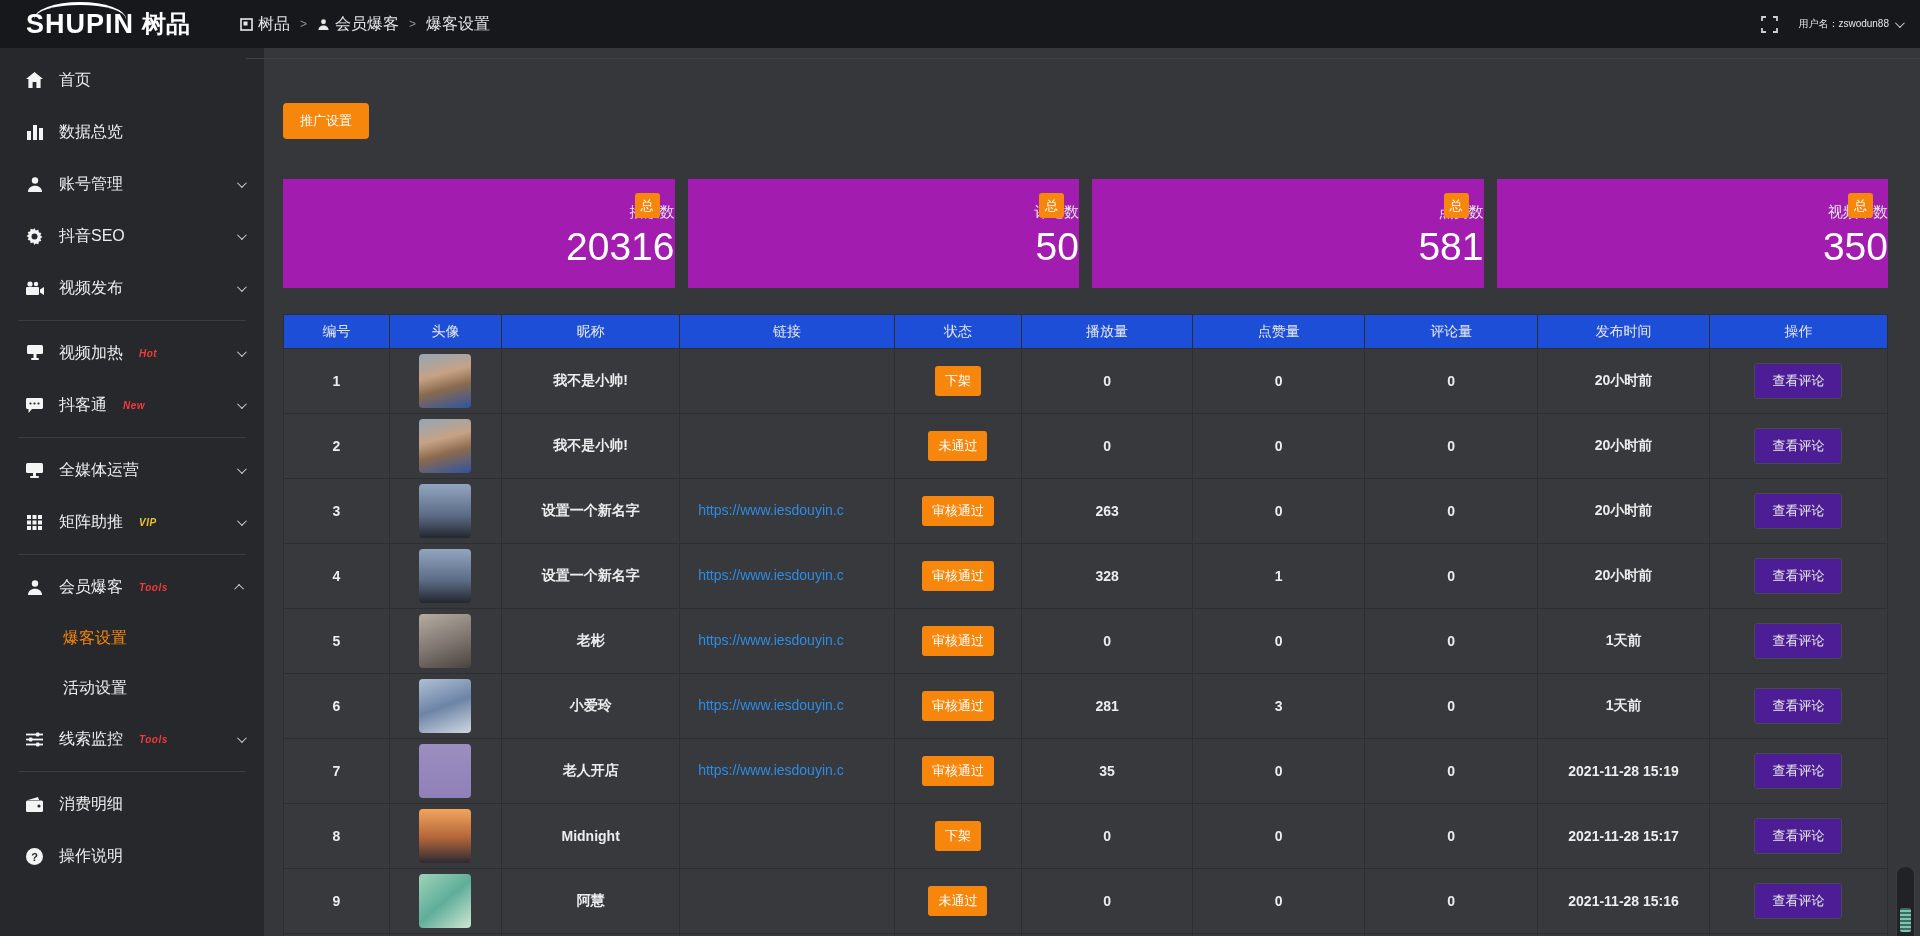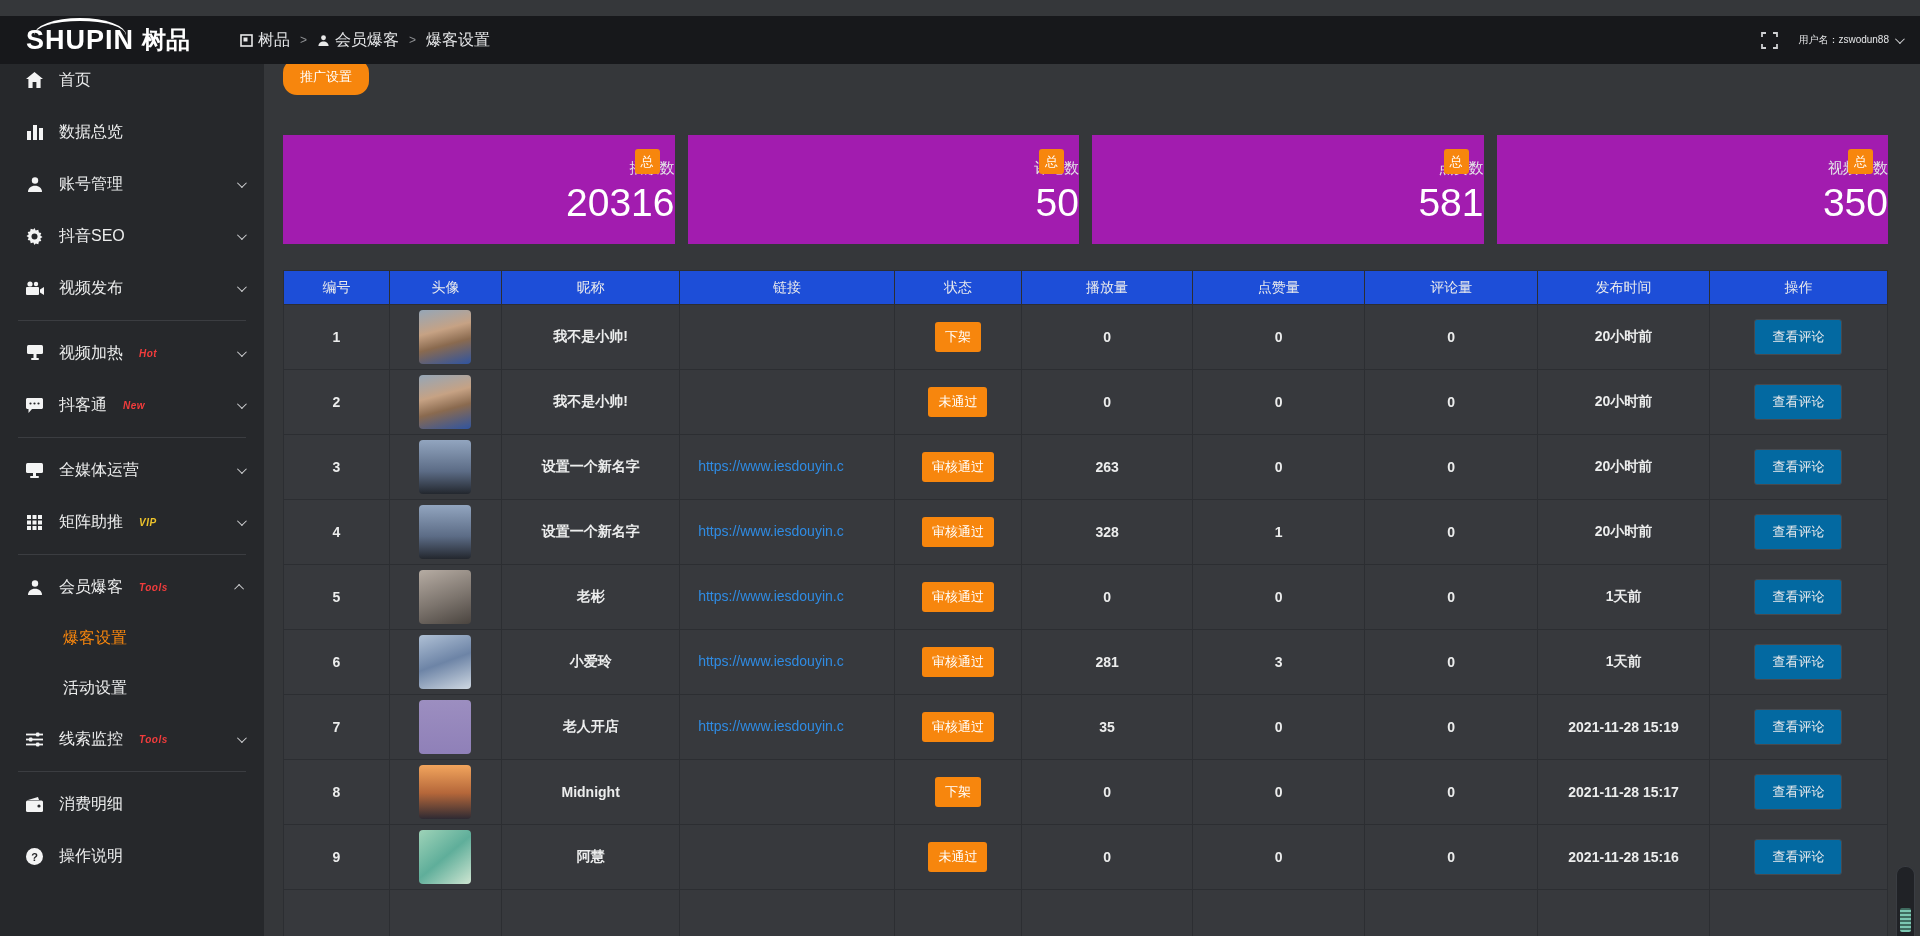--- a/index.html
+++ b/index.html
@@ -10,21 +10,21 @@
   }
   *{margin:0;padding:0;box-sizing:border-box;}
   html,body{width:1920px;height:936px;overflow:hidden;}
   body{
     background:#35373a;
     font-family:"Liberation Sans","DejaVu Sans",sans-serif;
     color:#e8e9ea;
   }
   
   .topbar{
-    position:absolute;top:16px;left:0;width:1920px;height:48px;
+    position:absolute;top:0;left:0;width:1920px;height:48px;
     background:#17181b;display:flex;align-items:center;z-index:5;
   }
   .logo-box{width:232px;display:flex;align-items:center;padding-left:26px;gap:8px;}
   .logo-en{position:relative;color:#fff;font-weight:700;font-size:27px;letter-spacing:1px;line-height:1;}
   .logo-en:before{
     content:"";position:absolute;left:8px;right:8px;top:-9px;height:14px;
     border-top:3px solid #fff;border-radius:50% 50% 0 0/100% 100% 0 0;
   }
   .logo-cn{color:#fff;font-weight:700;font-size:24px;line-height:1;}
   .breadcrumb{display:flex;align-items:center;gap:10px;margin-left:8px;font-size:16px;color:#e3e4e6;}
@@ -48,22 +48,22 @@
   .s-badge.red{color:var(--badge-red);}
   .s-badge.gold{color:var(--badge-gold);}
   .s-item .chev{margin-left:auto;}
   .s-divider{border-top:1px solid #3b3d41;margin:6px 18px;}
   .s-sub{height:50px;display:flex;align-items:center;padding-left:63px;font-size:16px;color:#eceded;cursor:pointer;}
   .s-sub.active{color:var(--accent);}
   
   .main{position:absolute;top:48px;left:232px;width:1688px;height:888px;padding:0 32px 0 51px;}
   .content-topline{border-top:1px solid #404246;margin:10px -32px 0 -37px;}
   .promo-btn{
-    display:inline-block;background:var(--accent);color:#fff;
-    font-size:13px;padding:9px 17px;border:none;border-radius:14px;cursor:pointer;
+    margin-top:44px;display:inline-block;background:var(--accent);color:#fff;
+    font-size:13px;padding:9px 17px;border:none;border-radius:4px;cursor:pointer;
     font-family:inherit;
   }
   
   .stats{display:flex;gap:13px;margin-top:40px;}
   .card{flex:1;height:109px;background:#a21caf;position:relative;padding:24px 0 0 27px;text-align:right;}
   .card-label{font-size:15px;color:#e4e5e7;}
   .card-value{font-size:39px;font-weight:400;color:#fff;margin-top:3px;letter-spacing:0;}
   .card-badge{
     position:absolute;top:14px;right:15px;width:25px;height:25px;background:var(--accent);
     color:#fff;font-size:13px;border-radius:3px;display:flex;align-items:center;justify-content:center;
@@ -72,21 +72,21 @@
   table{width:100%;margin-top:26px;border-collapse:collapse;table-layout:fixed;}
   th,td{border:1px solid #2c2e32;text-align:center;vertical-align:middle;}
   th{height:34px;background:#1d4ed8;font-size:14px;font-weight:500;color:#e9eaec;}
   td{height:65px;background:#37393d;font-size:14px;font-weight:700;color:#eceded;}
   td.link-cell{text-align:left;padding:0 2px 0 18px;overflow:hidden;}
   .lnk{color:var(--link);font-weight:400;font-size:14px;white-space:nowrap;cursor:pointer;display:inline-block;overflow:hidden;max-width:100%;}
   .avatar{width:52px;height:54px;border-radius:4px;margin:0 auto;}
   .badge{display:inline-block;background:var(--accent);color:#fff;font-size:13px;font-weight:400;padding:6px 10px;border-radius:3px;white-space:nowrap;}
   .badge:empty{display:none;}
   .view-btn{
-    background:#0369a1;border:1px solid #474a4f;color:#e9eaec;font-size:13px;font-weight:400;
+    background:#4c1d95;border:1px solid #474a4f;color:#e9eaec;font-size:13px;font-weight:400;
     padding:8px 17px;border-radius:3px;cursor:pointer;font-family:inherit;white-space:nowrap;
   }
   
   
   .float-widget{
     position:absolute;right:5px;bottom:0;width:19px;height:70px;
     background:#202226;border:1px solid #3a3d42;border-bottom:none;border-radius:9px 9px 0 0;z-index:9;
   }
   .float-thumb{
     position:absolute;left:3px;right:3px;bottom:4px;height:24px;border-radius:2px;

